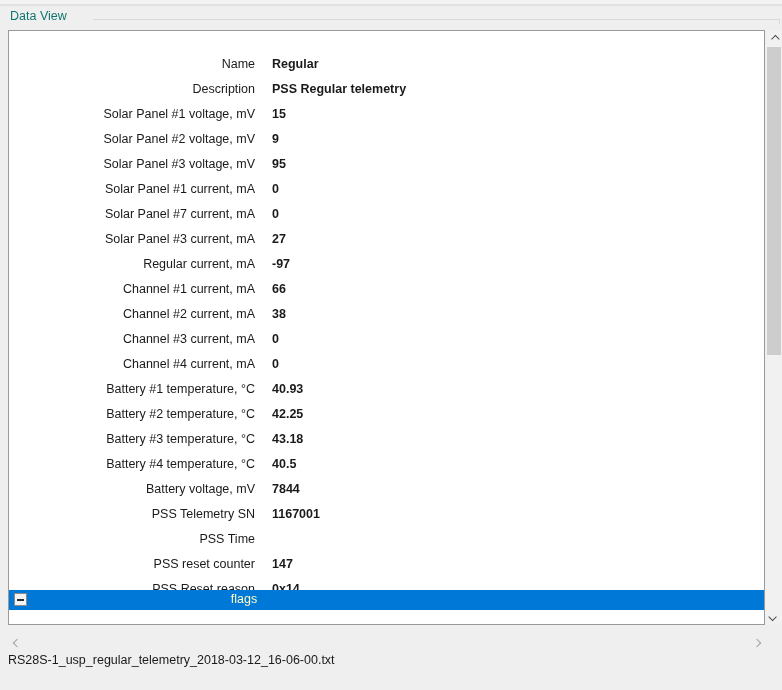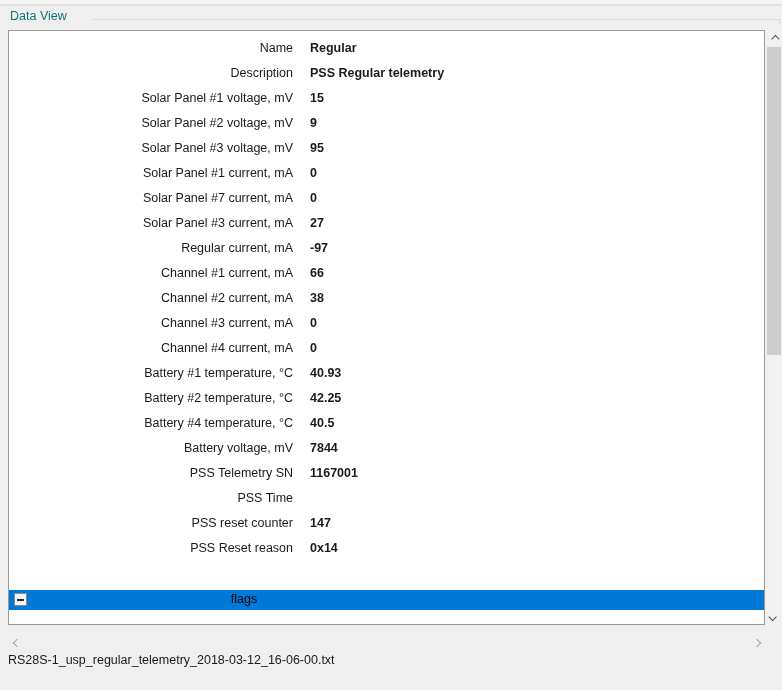--- a/index.html
+++ b/index.html
@@ -13,28 +13,28 @@
   .top-strip{position:absolute;left:0;top:0;width:782px;height:4px;background:#f3f3f3;}
   .top-divider{position:absolute;left:0;top:4px;width:782px;height:2px;background:#e1e1e1;}
   .group-title{position:absolute;left:10px;top:9px;color:#0f766e;}
   .group-line{position:absolute;left:93px;top:19px;width:686px;height:1px;background:#d8d8d8;}
   .group-line-corner{position:absolute;left:779px;top:19px;width:1px;height:5px;background:#d8d8d8;}
 
   .data-panel{
     position:absolute;left:8px;top:30px;width:755px;height:593px;
     background:#ffffff;border:1px solid #9a9a9a;overflow:hidden;
   }
-  .prop-list{position:absolute;left:0;top:0;right:0;padding-top:5px;margin-left:38px;}
+  .prop-list{position:absolute;left:0;top:0;right:0;padding-top:21px;}
   .prop-row{display:flex;height:25px;line-height:25px;align-items:center;}
   .prop-label{width:246px;text-align:right;white-space:nowrap;flex:none;}
   .prop-value{margin-left:17px;white-space:nowrap;font-weight:bold;}
 
   .flags-row{
     position:absolute;left:0;top:559px;width:100%;height:20px;
-    background:#0078d7;color:#000000;
+    background:#0078d7;color:#fef9c3;
   }
   .collapse-box{
     position:absolute;left:5px;top:3px;width:13px;height:13px;box-sizing:border-box;
     background:#f4f4f4;border:1px solid #8a8a8a;
   }
   .collapse-box .minus{
     position:absolute;left:2px;top:5px;width:7px;height:2px;background:#2b2b2b;
   }
   .flags-label{
     position:absolute;left:235px;top:0;height:20px;line-height:19px;
@@ -129,20 +129,24 @@
       </div>
       <div class="prop-row">
         <span class="prop-label">Battery #1 temperature, °C</span>
         <span class="prop-value">40.93</span>
       </div>
       <div class="prop-row">
         <span class="prop-label">Battery #2 temperature, °C</span>
         <span class="prop-value">42.25</span>
       </div>
       <div class="prop-row">
+        <span class="prop-label">Battery #3 temperature, °C</span>
+        <span class="prop-value">43.18</span>
+      </div>
+      <div class="prop-row">
         <span class="prop-label">Battery #4 temperature, °C</span>
         <span class="prop-value">40.5</span>
       </div>
       <div class="prop-row">
         <span class="prop-label">Battery voltage, mV</span>
         <span class="prop-value">7844</span>
       </div>
       <div class="prop-row">
         <span class="prop-label">PSS Telemetry SN</span>
         <span class="prop-value">1167001</span>

